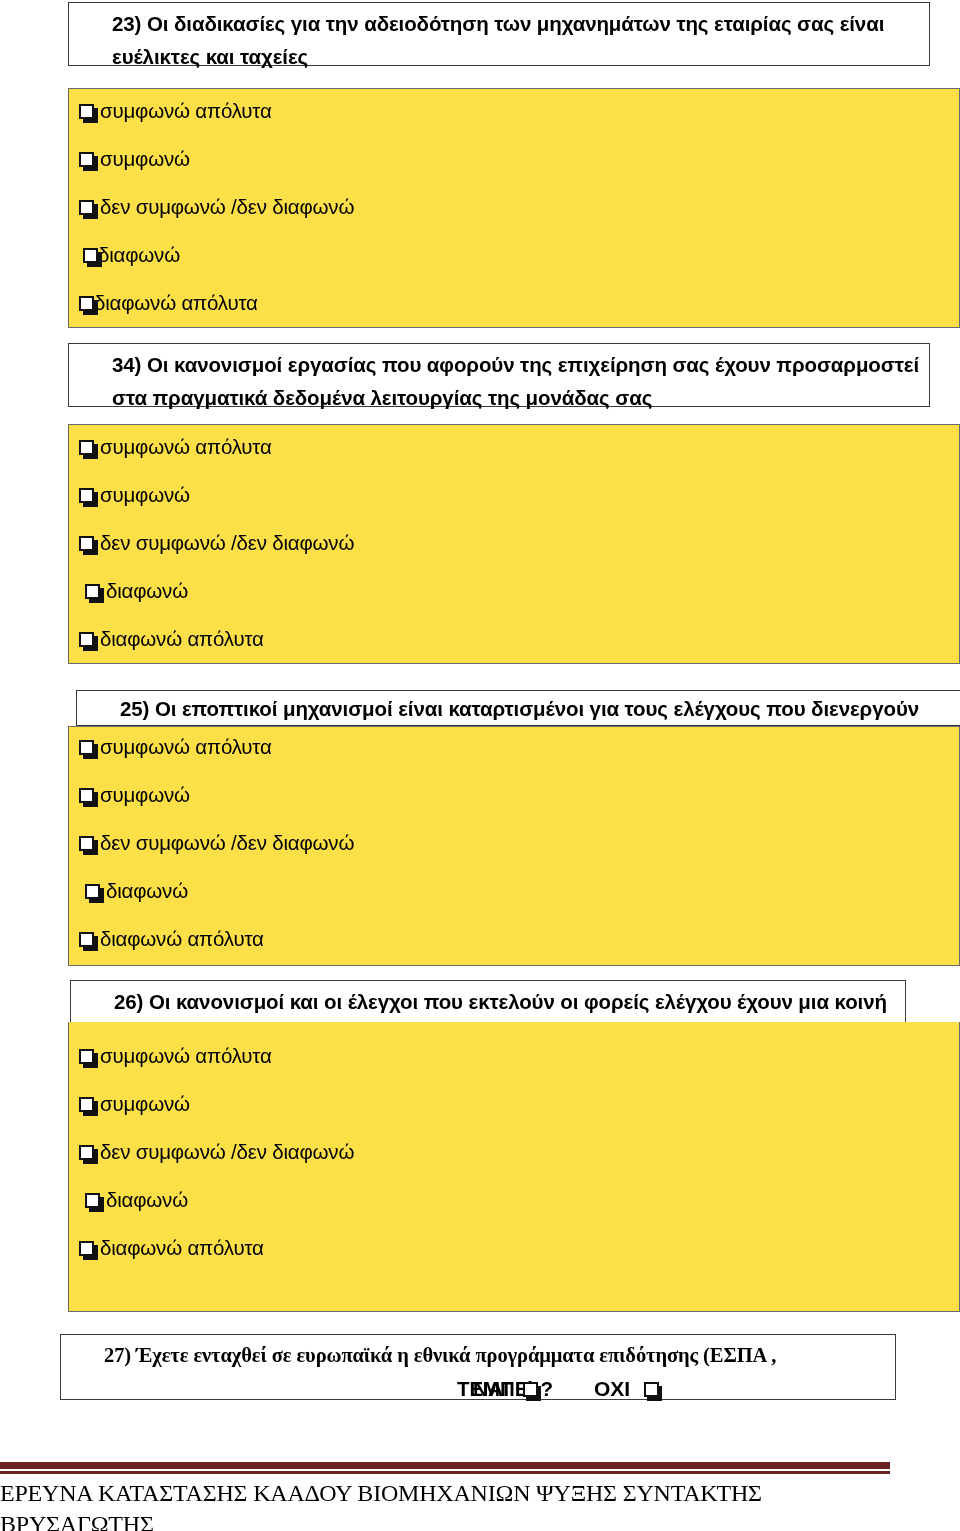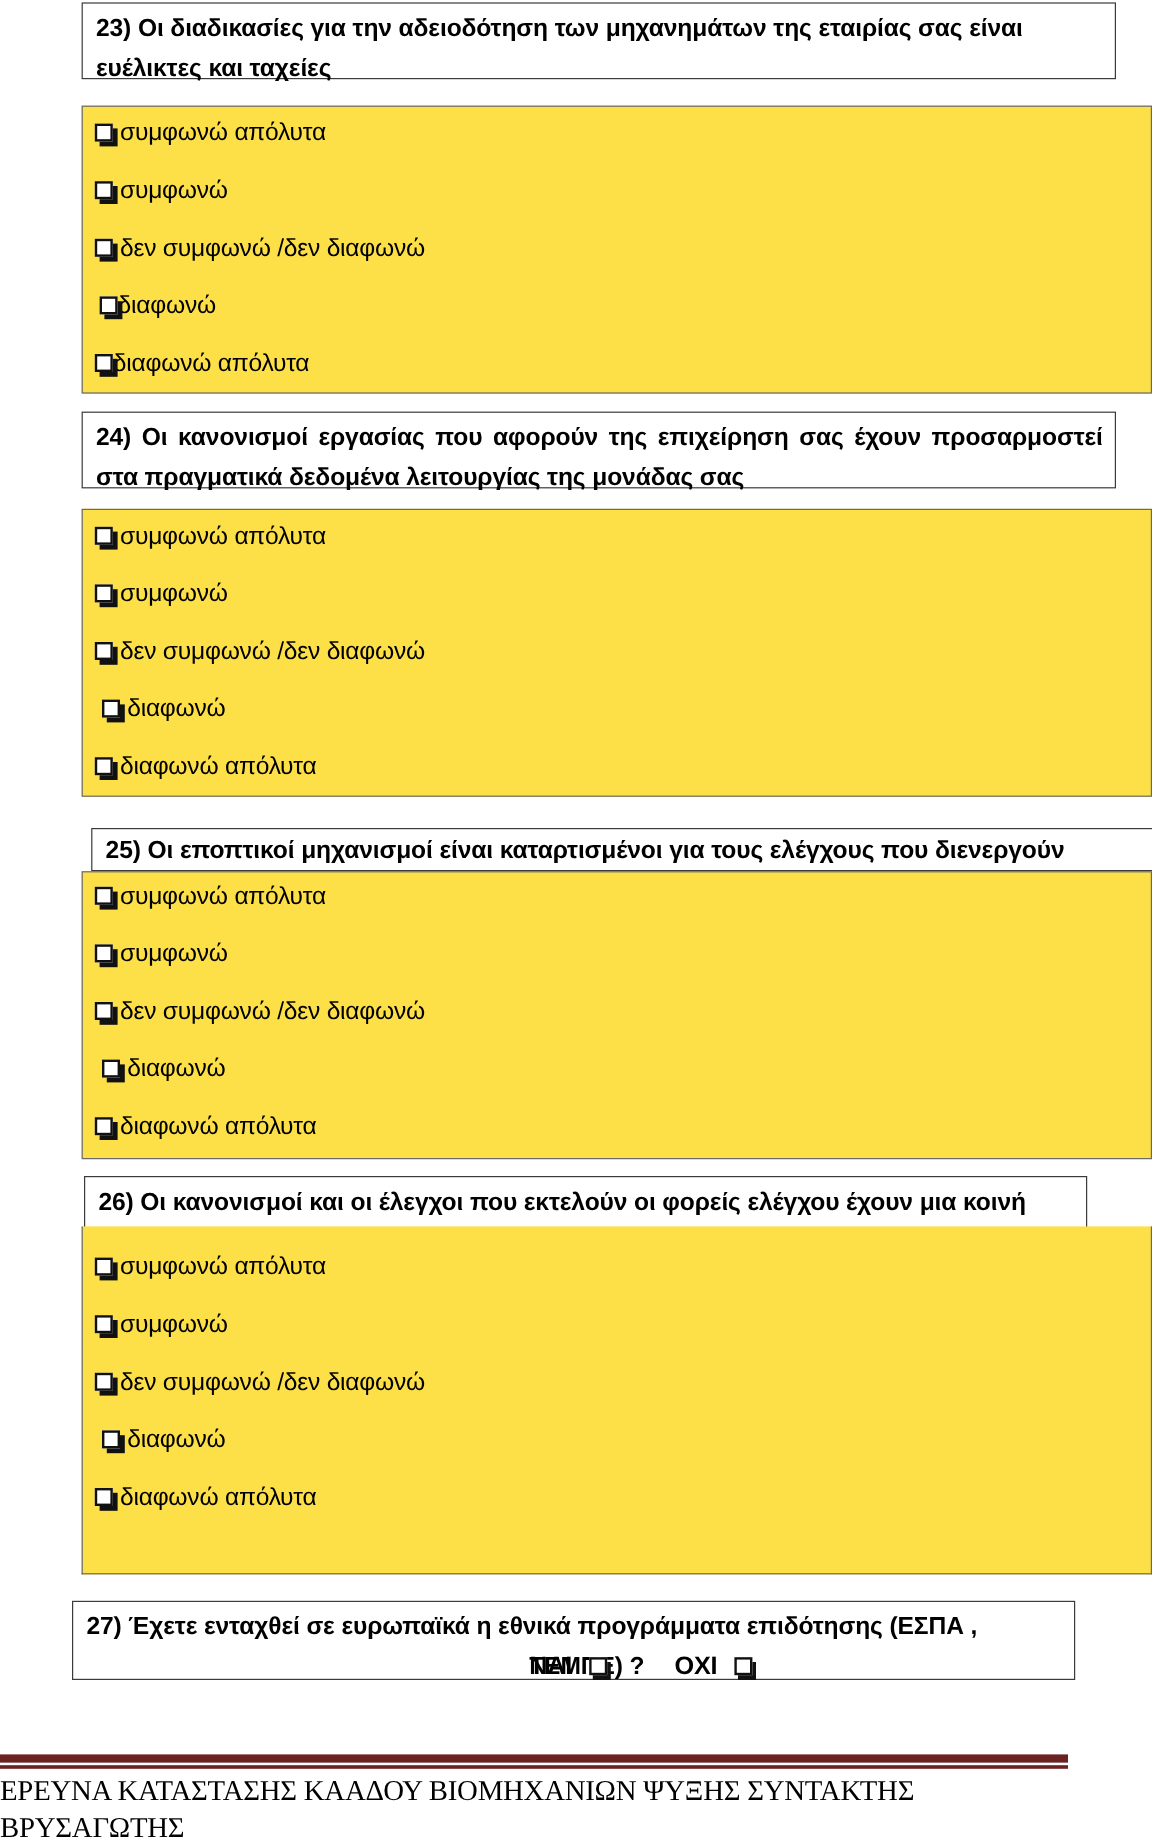--- a/index.html
+++ b/index.html
@@ -20,20 +20,21 @@
     position: absolute;
     inset: 0;
   }
 
   
   .qbox {
     position: absolute;
     box-sizing: border-box;
     border: 1.5px solid #3a3a3a;
     background: #ffffff;
+    padding-left: 32px;
   }
 
   .qhead {
     font-weight: bold;
     font-size: 20.5px;
     line-height: 33px;
     padding: 4px 10px 4px 11px;
     letter-spacing: -0.1px;
   }
   .qhead.justify {
@@ -150,21 +151,21 @@
     </div>
     <div class="opt" style="left:14px; top:154px;">
       <span class="cbx-wrap"><span class="cbx"></span></span><span class="opt-label tight">διαφωνώ</span>
     </div>
     <div class="opt" style="left:10px; top:202px;">
       <span class="cbx-wrap"><span class="cbx"></span></span><span class="opt-label tight">διαφωνώ απόλυτα</span>
     </div>
   </div>
 
   <div class="qbox" style="left:68px; top:343px; width:862px; height:64px;">
-    <div class="qhead justify">24) Οι κανονισμοί εργασίας που αφορούν της επιχείρηση σας έχουν προσαρμοστεί στα πραγματικά δεδομένα λειτουργίας της μονάδας σας</div>
+    <div class="qhead justify">34) Οι κανονισμοί εργασίας που αφορούν της επιχείρηση σας έχουν προσαρμοστεί στα πραγματικά δεδομένα λειτουργίας της μονάδας σας</div>
   </div>
 
   <div class="optbox" style="left:68px; top:424px; width:892px; height:240px;">
     <div class="opt" style="left:10px; top:10px;">
       <span class="cbx-wrap"><span class="cbx"></span></span><span class="opt-label">συμφωνώ  απόλυτα</span>
     </div>
     <div class="opt" style="left:10px; top:58px;">
       <span class="cbx-wrap"><span class="cbx"></span></span><span class="opt-label">συμφωνώ</span>
     </div>
     <div class="opt" style="left:10px; top:106px;">
@@ -216,21 +217,21 @@
     </div>
     <div class="opt" style="left:16px; top:166px;">
       <span class="cbx-wrap"><span class="cbx"></span></span><span class="opt-label">διαφωνώ</span>
     </div>
     <div class="opt" style="left:10px; top:214px;">
       <span class="cbx-wrap"><span class="cbx"></span></span><span class="opt-label">διαφωνώ απόλυτα</span>
     </div>
   </div>
 
   <div class="qbox" style="left:60px; top:1334px; width:836px; height:66px;">
-    <div class="qhead justify" style="padding-bottom:0;">27) Έχετε ενταχθεί σε ευρωπαϊκά η εθνικά   προγράμματα επιδότησης (ΕΣΠΑ ,</div>
+    <div class="qhead justify" style="padding-bottom:0;font-family:Liberation Serif, serif;">27) Έχετε ενταχθεί σε ευρωπαϊκά η εθνικά   προγράμματα επιδότησης (ΕΣΠΑ ,</div>
     <div class="qhead q27line2" style="padding-top:0;">
       <span>ΤΕΜΠΕ) ?</span>
       <span class="q27-ans" style="left:380px; top:0;">
         <span>ΝΑΙ</span>
         <span class="cbx-wrap" style="margin-left:8px;"><span class="cbx"></span></span>
       </span>
       <span class="q27-ans" style="left:501px; top:0;">
         <span>ΟΧΙ</span>
         <span class="cbx-wrap" style="margin-left:8px;"><span class="cbx"></span></span>
       </span>

